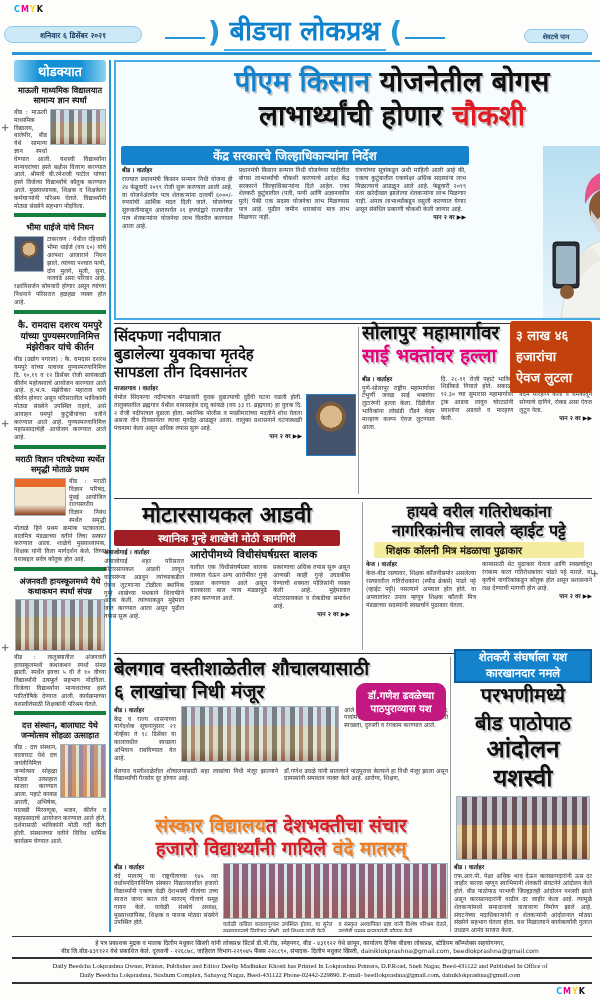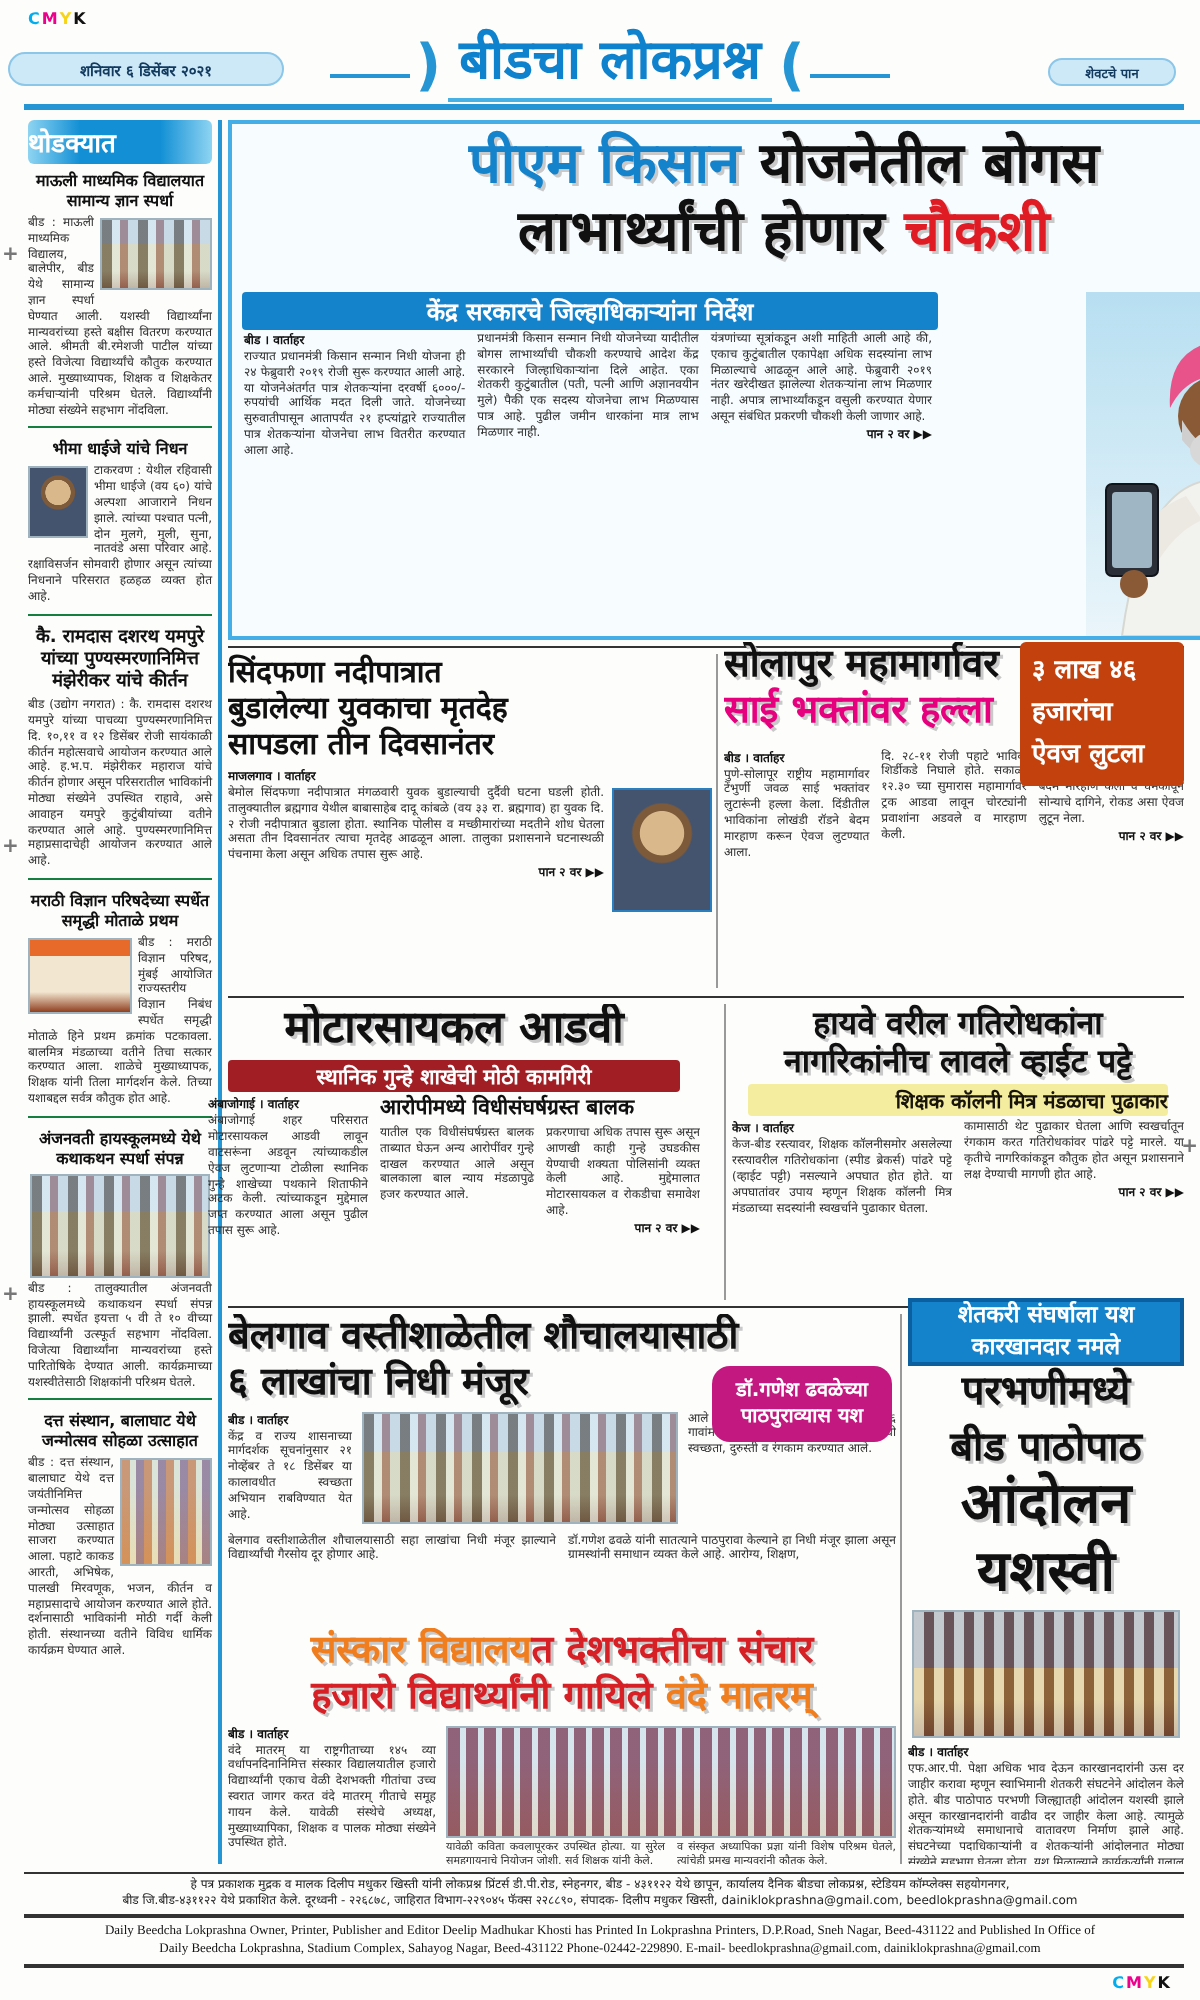--- a/index.html
+++ b/index.html
@@ -16,23 +16,23 @@
   .mast-wrap{display:flex;align-items:center;gap:3px}
   .mast-line{height:2px;background:#2596d3;flex:1;margin-top:10px}
   .mast-paren{color:#2596d3;font-size:28px;font-weight:bold;line-height:1}
   .mast-title{color:#0f82cd;font-size:27px;font-weight:bold;line-height:1.1;
               border-bottom:2px solid #49b0e3;padding:0 6px 3px 6px;white-space:nowrap}
   .blue-rule{background:#2596d3}
   .reg{position:absolute;color:#777;font-size:10px;font-weight:bold}
   
   .sidebar{padding:0 2px}
   .side-head{background:linear-gradient(90deg,#8ed4f2,#1390d5 28%,#1390d5 72%,#8ed4f2);
-             color:#fff;font-weight:bold;font-size:13px;border-radius:3px;
+             color:#fff;font-weight:bold;font-size:13px;text-align:center;border-radius:3px;
              padding:2px 0;margin-bottom:4px}
-  .side-art{margin-bottom:6px;border-bottom:1px solid #15803d;padding-bottom:4px}
+  .side-art{margin-bottom:6px;border-bottom:4px solid #15803d;padding-bottom:4px}
   .side-title{font-weight:bold;font-size:8px;text-align:center;line-height:1.25;color:#111;margin-bottom:2px}
   .side-body{font-size:6px;line-height:1.3;text-align:justify;color:#2e2e2e}
   
   .ph{border:1px solid #9fb3bf;overflow:hidden}
   .ph-outdoor{background:repeating-linear-gradient(90deg,rgba(70,45,30,.5) 0 5px,rgba(250,250,250,.55) 5px 9px,rgba(140,40,40,.4) 9px 13px,rgba(230,230,230,.5) 13px 18px),linear-gradient(180deg,#aacfe4 0 35%,#c9cfa8 35% 75%,#9a8466 100%)}
   .ph-portrait{background:radial-gradient(circle at 50% 36%,#d9b98c 0 24%,#7d5a3a 25% 32%,#44546e 34% 100%)}
   .ph-banner{background:linear-gradient(180deg,#e86a2a 0 22%,#f2e6d0 22% 72%,#904020 100%)}
   .ph-crowd{background:repeating-linear-gradient(90deg,rgba(210,100,30,.55) 0 4px,rgba(250,240,200,.5) 4px 7px,rgba(120,60,100,.5) 7px 11px),linear-gradient(180deg,#bcd8e8 0 25%,#d8c9a0 100%)}
   .ph-meeting{background:repeating-linear-gradient(90deg,rgba(255,255,255,.55) 0 5px,rgba(90,40,40,.55) 5px 10px),linear-gradient(180deg,#7a8796 0 45%,#caa94e 45% 70%,#8c6a3c 100%)}
   .ph-students{background:repeating-linear-gradient(90deg,rgba(122,38,64,.65) 0 6px,rgba(245,245,245,.5) 6px 9px),linear-gradient(180deg,#b8d4e6 0 30%,#cabd9e 100%)}
@@ -45,22 +45,22 @@
   .hl{font-weight:bold;color:#101010;line-height:1.2}
   .shadow{text-shadow:1.5px 1.5px 0 #c9c9c9}
   .center{text-align:center}
   .lead-box{border:2px solid #45aee6;background:#f7fcff}
   .lead-bar{background:#1583cc;color:#fff;font-weight:bold;font-size:12px;text-align:center;
             padding:1px 0;border-radius:2px}
   .badge-black{background:#c2410c;color:#fff;font-weight:bold;font-size:13px;line-height:1.6;
                padding:5px 6px;border-radius:3px}
   .bar-darkred{background:#a01e24;color:#fff;font-weight:bold;font-size:10.5px;text-align:center;
                padding:1px 0;border-radius:2px}
-  .bar-yellow{background:#f4eda0;color:#18140a;font-weight:bold;font-size:10px;text-align:right;
-              padding:1px 0;border-radius:2px}
+  .bar-yellow{background:#f4eda0;color:#18140a;font-weight:bold;font-size:10px;text-align:left;
+              padding:1px 12px;border-radius:2px}
   .badge-magenta{background:#c2187f;color:#fff;font-weight:bold;font-size:10px;line-height:1.3;
                  text-align:center;border-radius:9px;display:flex;flex-direction:column;justify-content:center}
   .box-blue{background:#1583cc;border:2px solid #0c5f9e;color:#fff;font-weight:bold;font-size:11.5px;
             line-height:1.35;text-align:center;display:flex;flex-direction:column;justify-content:center}
   .divider-h{background:#333}
   .divider-v{background:#999}
   .footer-mr{font-size:6px;line-height:1.35;text-align:center;color:#222}
   .footer-en{font-family:"Liberation Serif","DejaVu Serif",serif;font-size:6.5px;line-height:1.4;text-align:center;color:#111}
 </style>
 </head>
@@ -278,21 +278,21 @@
 
   <div class="divider-v abs" style="left:450px;top:657px;width:1px;height:275px"></div>
 
   <div class="abs clip" style="left:454px;top:649px;width:138px;height:283px">
     <div class="box-blue" style="height:34px">
       <div>शेतकरी संघर्षाला यश</div>
       <div>कारखानदार नमले</div>
     </div>
     <div class="hl shadow center" style="font-size:20px">परभणीमध्ये</div>
     <div class="hl shadow center" style="font-size:20px;margin-top:4px">बीड पाठोपाठ</div>
-    <div class="hl shadow center" style="font-size:28px">आंदोलन यशस्वी</div>
+    <div class="hl shadow center" style="font-size:24px">आंदोलन यशस्वी</div>
     <div class="ph ph-meeting" style="width:134px;height:64px;margin:3px auto"></div>
     <div class="byline">बीड । वार्ताहर</div>
     <div class="body-sm">एफ.आर.पी. पेक्षा अधिक भाव देऊन कारखानदारांनी ऊस दर जाहीर करावा म्हणून स्वाभिमानी शेतकरी संघटनेने आंदोलन केले होते. बीड पाठोपाठ परभणी जिल्ह्यातही आंदोलन यशस्वी झाले असून कारखानदारांनी वाढीव दर जाहीर केला आहे. त्यामुळे शेतकऱ्यांमध्ये समाधानाचे वातावरण निर्माण झाले आहे. संघटनेच्या पदाधिकाऱ्यांनी व शेतकऱ्यांनी आंदोलनात मोठ्या संख्येने सहभाग घेतला होता. यश मिळाल्याने कार्यकर्त्यांनी गुलाल उधळून आनंद साजरा केला.</div>
     <div class="cont">पान २ वर ▶▶</div>
   </div>
 
   <div class="abs clip" style="left:114px;top:814px;width:334px;height:118px">
     <div class="hl shadow center" style="font-size:19px">
       <span style="color:#f07d1e">संस्कार विद्यालय</span><span style="color:#d71f26">त देशभक्तीचा संचार</span>
     </div>

